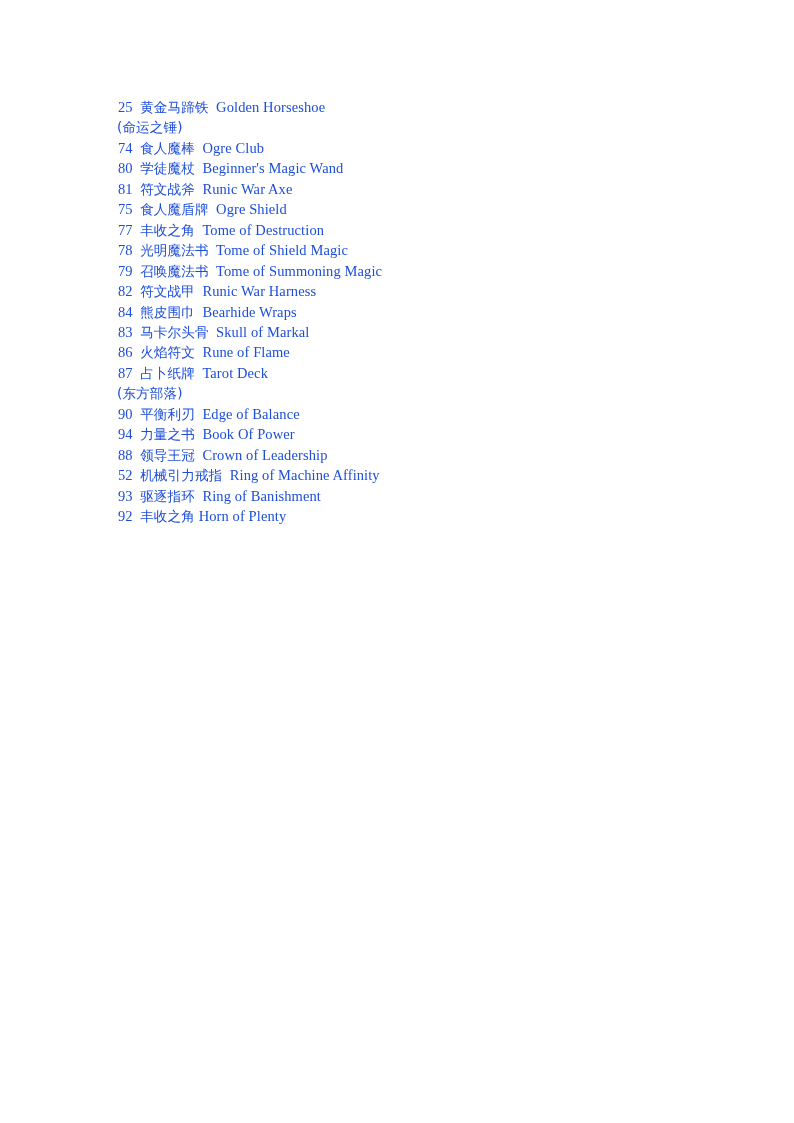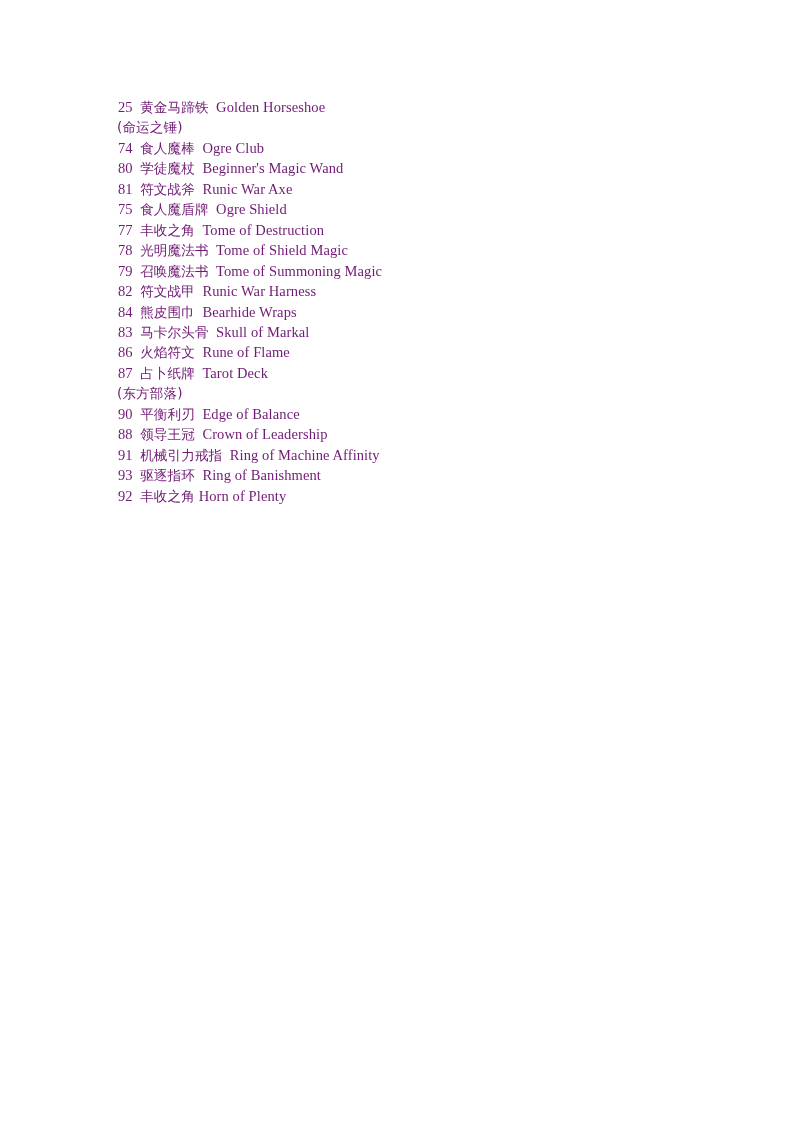--- a/index.html
+++ b/index.html
@@ -23,21 +23,21 @@
     position: absolute;
     left: 118px;
     top: 97px;
     width: 600px;
   }
 
   .line {
     font-size: 14.5px;
     line-height: 20.45px;
     white-space: pre;
-    color: #701a75;
+    color: #1d4ed8;
     letter-spacing: 0.1px;
   }
 
   
   .entry .id {
     font-family: "Liberation Serif", "DejaVu Serif", serif;
   }
   .entry .cn {
     font-family: "DejaVu Sans", "Liberation Sans", sans-serif;
     font-size: 13.6px;
@@ -69,17 +69,18 @@
     <div class="line entry"><span class="id">77</span>&nbsp;&nbsp;<span class="cn">丰收之角</span>&nbsp;&nbsp;<span class="en">Tome of Destruction</span></div>
     <div class="line entry"><span class="id">78</span>&nbsp;&nbsp;<span class="cn">光明魔法书</span>&nbsp;&nbsp;<span class="en">Tome of Shield Magic</span></div>
     <div class="line entry"><span class="id">79</span>&nbsp;&nbsp;<span class="cn">召唤魔法书</span>&nbsp;&nbsp;<span class="en">Tome of Summoning Magic</span></div>
     <div class="line entry"><span class="id">82</span>&nbsp;&nbsp;<span class="cn">符文战甲</span>&nbsp;&nbsp;<span class="en">Runic War Harness</span></div>
     <div class="line entry"><span class="id">84</span>&nbsp;&nbsp;<span class="cn">熊皮围巾</span>&nbsp;&nbsp;<span class="en">Bearhide Wraps</span></div>
     <div class="line entry"><span class="id">83</span>&nbsp;&nbsp;<span class="cn">马卡尔头骨</span>&nbsp;&nbsp;<span class="en">Skull of Markal</span></div>
     <div class="line entry"><span class="id">86</span>&nbsp;&nbsp;<span class="cn">火焰符文</span>&nbsp;&nbsp;<span class="en">Rune of Flame</span></div>
     <div class="line entry"><span class="id">87</span>&nbsp;&nbsp;<span class="cn">占卜纸牌</span>&nbsp;&nbsp;<span class="en">Tarot Deck</span></div>
     <div class="line section">(东方部落)</div>
     <div class="line entry"><span class="id">90</span>&nbsp;&nbsp;<span class="cn">平衡利刃</span>&nbsp;&nbsp;<span class="en">Edge of Balance</span></div>
+    <div class="line entry"><span class="id">94</span>&nbsp;&nbsp;<span class="cn">力量之书</span>&nbsp;&nbsp;<span class="en">Book Of Power</span></div>
     <div class="line entry"><span class="id">88</span>&nbsp;&nbsp;<span class="cn">领导王冠</span>&nbsp;&nbsp;<span class="en">Crown of Leadership</span></div>
-    <div class="line entry"><span class="id">91</span>&nbsp;&nbsp;<span class="cn">机械引力戒指</span>&nbsp;&nbsp;<span class="en">Ring of Machine Affinity</span></div>
+    <div class="line entry"><span class="id">52</span>&nbsp;&nbsp;<span class="cn">机械引力戒指</span>&nbsp;&nbsp;<span class="en">Ring of Machine Affinity</span></div>
     <div class="line entry"><span class="id">93</span>&nbsp;&nbsp;<span class="cn">驱逐指环</span>&nbsp;&nbsp;<span class="en">Ring of Banishment</span></div>
     <div class="line entry"><span class="id">92</span>&nbsp;&nbsp;<span class="cn">丰收之角</span>&nbsp;<span class="en">Horn of Plenty</span></div>
   </div>
 
 </body></html>

